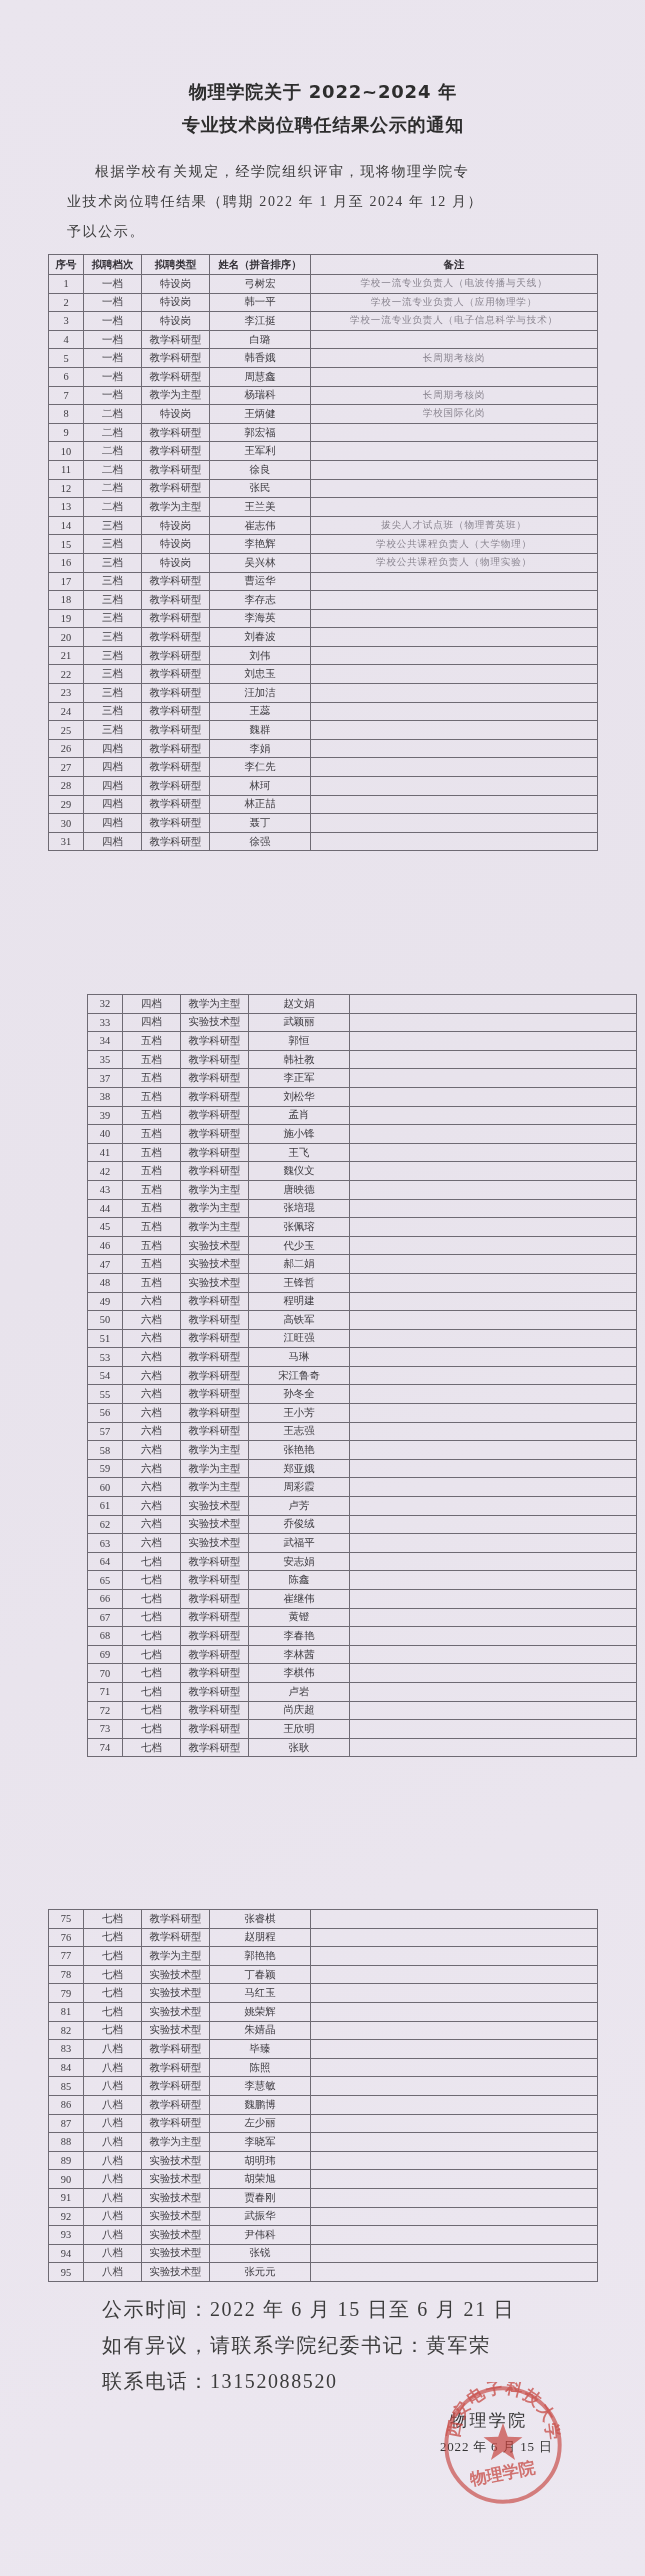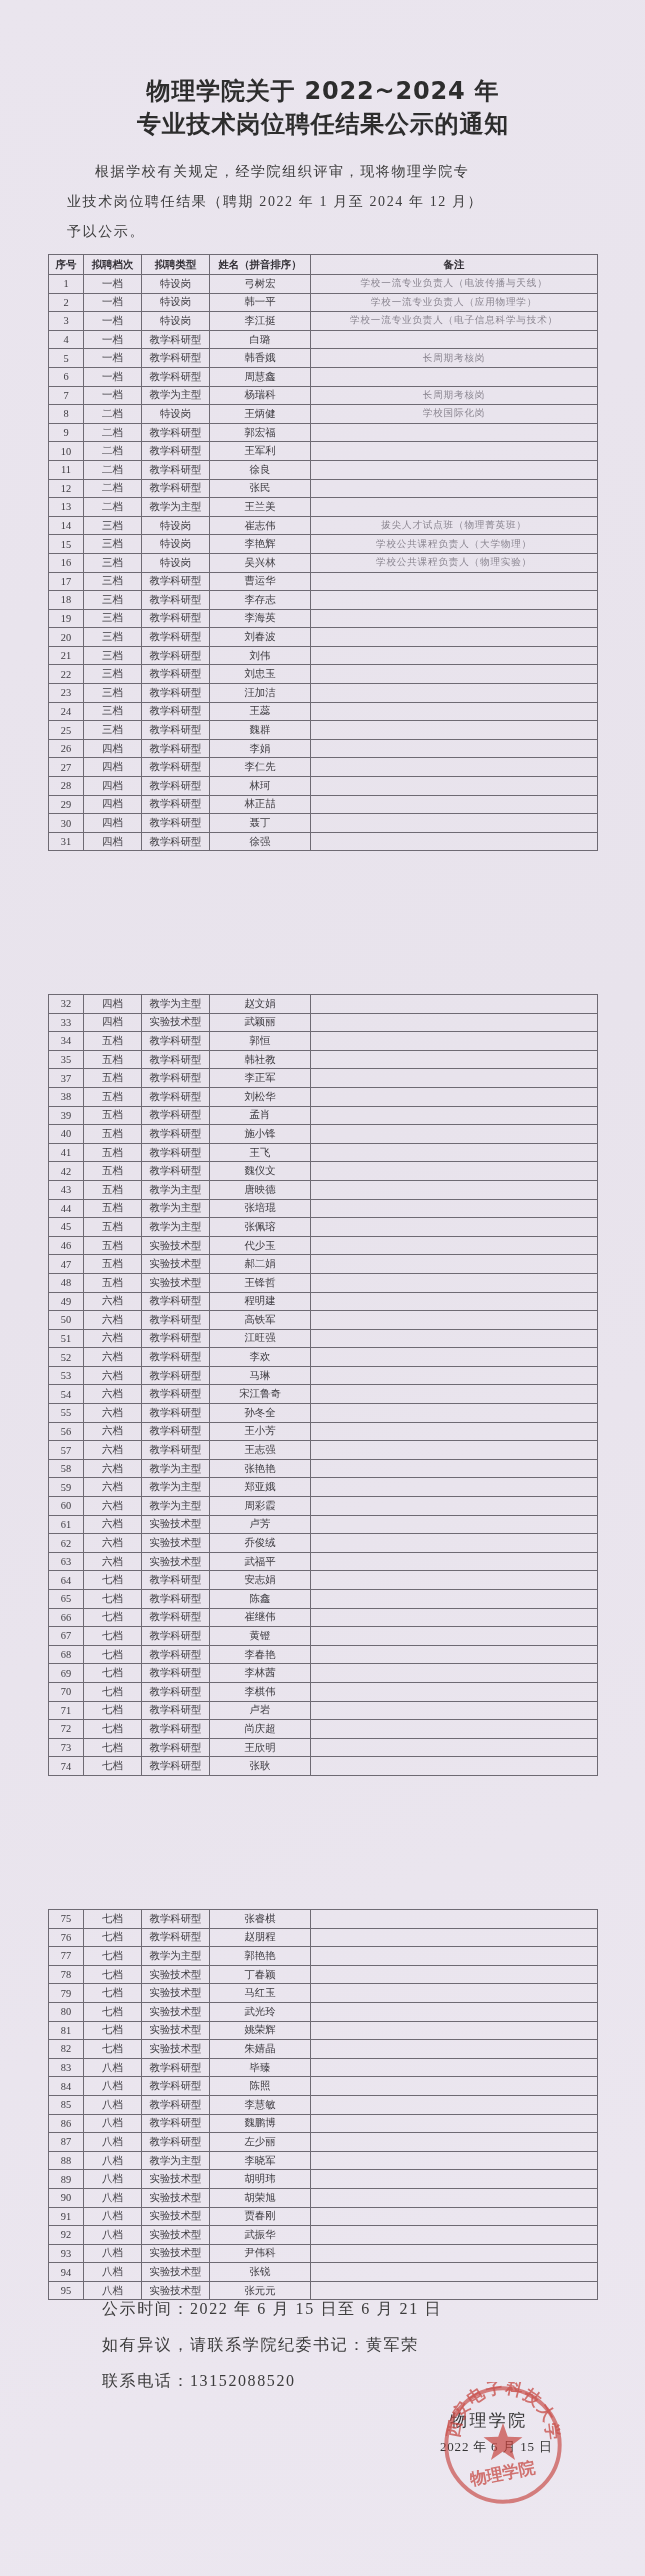--- a/index.html
+++ b/index.html
@@ -4,21 +4,21 @@
 <style>
   html,body{margin:0;padding:0;background:#cfcad4;}
   .page{
     position:relative;width:646px;height:2576px;margin:0 auto;
     background:linear-gradient(155deg,#eae5ee 0%,#e8e3ec 45%,#ece7f0 100%);
     font-family:"Liberation Serif",serif;color:#3a3a3a;overflow:hidden;
   }
   .title{
     position:absolute;top:75px;left:0;width:100%;text-align:center;
     font-family:"DejaVu Sans",sans-serif;font-weight:bold;
-    font-size:24px;line-height:33px;color:#2d2d2d;letter-spacing:0.8px;
+    font-size:18px;line-height:33px;color:#2d2d2d;letter-spacing:0.8px;
   }
   .intro{
     position:absolute;top:157px;left:67px;width:531px;
     font-size:14px;line-height:30px;letter-spacing:1.6px;color:#3c3c3c;
   }
   .intro .indent{text-indent:2em;}
   table.doc-table{
     position:absolute;left:48px;width:548px;
     border-collapse:collapse;table-layout:fixed;
     font-size:10.4px;color:#3d3b40;background:transparent;
@@ -28,25 +28,25 @@
     text-align:center;white-space:nowrap;overflow:hidden;font-weight:normal;
   }
   table.doc-table th{font-weight:bold;height:19px;font-size:10.4px;color:#333036;}
   .col-no{width:35px;}
   .col-grade{width:58px;}
   .col-type{width:68px;}
   .col-name{width:101px;}
   .col-remark{width:287px;}
   td.col-remark{color:#8a8590;font-size:9.6px;letter-spacing:0.8px;}
   .seg1{top:254px;border-radius:22px;}
-  .seg2{top:994px;}
+  .seg2{top:994px;margin-left:39px;}
   .seg3{top:1909px;}
   .footer-lines{
     position:absolute;left:102px;top:2291px;
-    font-size:16px;line-height:36px;letter-spacing:1.6px;color:#3c3c3c;
+    font-size:20px;line-height:36px;letter-spacing:1.6px;color:#3c3c3c;
   }
   .sig-org{position:absolute;left:450px;top:2409px;font-size:17px;letter-spacing:2.4px;color:#353535;z-index:1;}
   .sig-date{position:absolute;left:440px;top:2438px;font-size:13px;letter-spacing:0.8px;color:#353535;z-index:1;}
   .seal{position:absolute;left:440px;top:2382px;width:126px;height:126px;z-index:2;pointer-events:none;opacity:.88;}
 </style>
 </head>
 <body>
 
 <div class="page">
 
@@ -435,27 +435,20 @@
           <td class="col-remark"></td>
         </tr>
         <tr>
           <td class="col-no">51</td>
           <td class="col-grade">六档</td>
           <td class="col-type">教学科研型</td>
           <td class="col-name">江旺强</td>
           <td class="col-remark"></td>
         </tr>
         <tr>
-          <td class="col-no">52</td>
-          <td class="col-grade">六档</td>
-          <td class="col-type">教学科研型</td>
-          <td class="col-name">李欢</td>
-          <td class="col-remark"></td>
-        </tr>
-        <tr>
           <td class="col-no">53</td>
           <td class="col-grade">六档</td>
           <td class="col-type">教学科研型</td>
           <td class="col-name">马琳</td>
           <td class="col-remark"></td>
         </tr>
         <tr>
           <td class="col-no">54</td>
           <td class="col-grade">六档</td>
           <td class="col-type">教学科研型</td>
@@ -640,27 +633,20 @@
           <td class="col-grade">七档</td>
           <td class="col-type">实验技术型</td>
           <td class="col-name">丁春颖</td>
           <td class="col-remark"></td>
         </tr>
         <tr>
           <td class="col-no">79</td>
           <td class="col-grade">七档</td>
           <td class="col-type">实验技术型</td>
           <td class="col-name">马红玉</td>
-          <td class="col-remark"></td>
-        </tr>
-        <tr>
-          <td class="col-no">80</td>
-          <td class="col-grade">七档</td>
-          <td class="col-type">实验技术型</td>
-          <td class="col-name">武光玲</td>
           <td class="col-remark"></td>
         </tr>
         <tr>
           <td class="col-no">81</td>
           <td class="col-grade">七档</td>
           <td class="col-type">实验技术型</td>
           <td class="col-name">姚荣辉</td>
           <td class="col-remark"></td>
         </tr>
         <tr>

